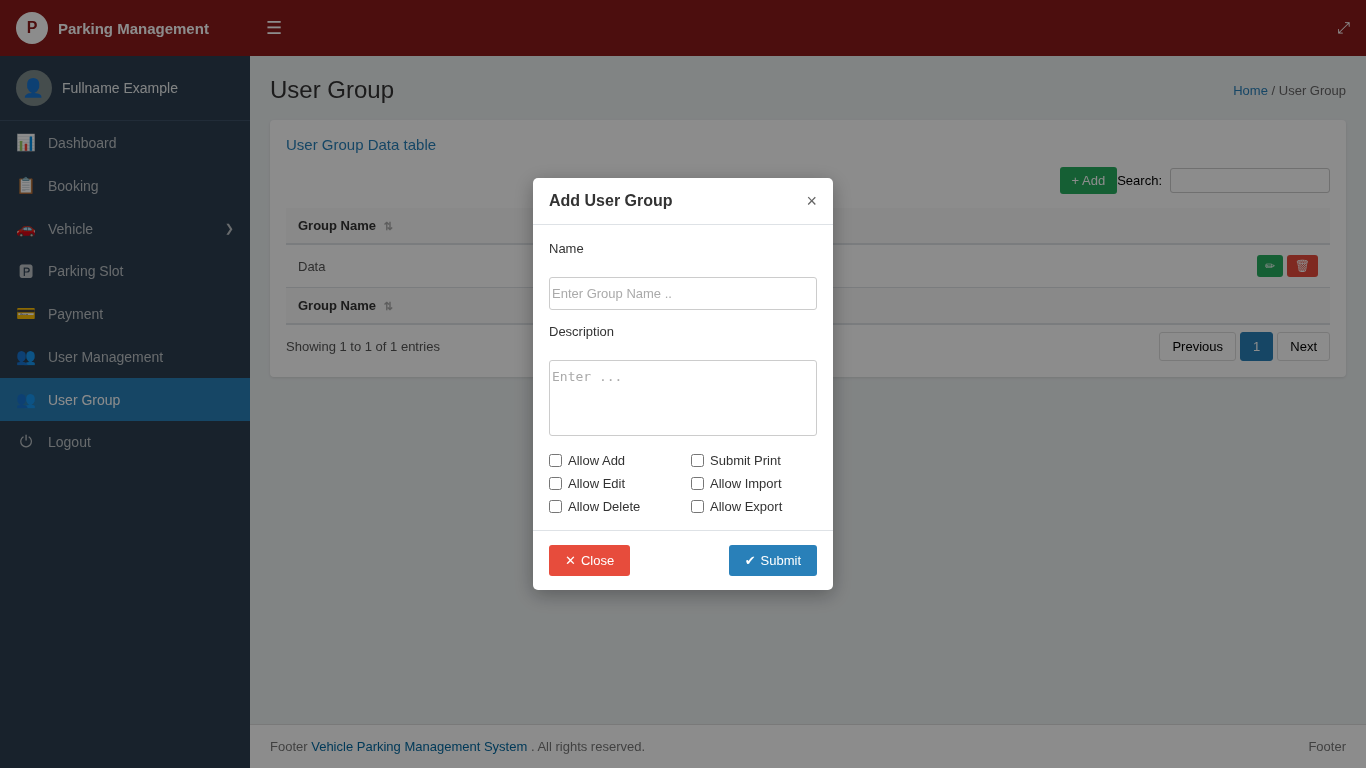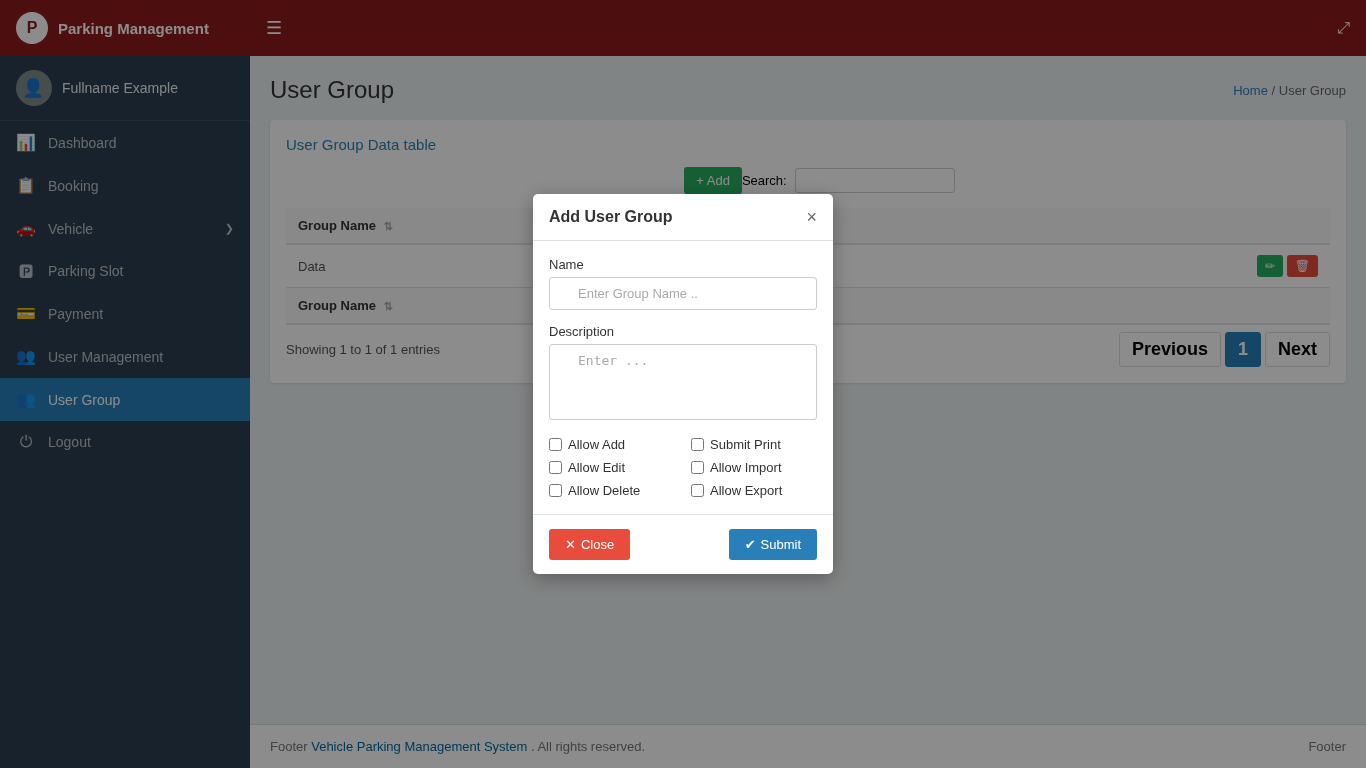--- a/index.html
+++ b/index.html
@@ -118,21 +118,21 @@
 
     .card {
       background: #fff;
       border-radius: 4px;
       padding: 16px;
       box-shadow: 0 1px 3px rgba(0,0,0,0.1);
     }
     .card-title { color: #2980b9; font-size: 15px; margin-bottom: 14px; }
     .card-toolbar {
       display: flex;
-      justify-content: center;
+      justify-content: flex-end;
       align-items: center;
       margin-bottom: 14px;
       margin-left: 23px;
     }
     .btn-add {
       background: #27ae60;
       color: #fff;
       border: none;
       padding: 6px 12px;
       border-radius: 3px;
@@ -166,22 +166,21 @@
       font-size: 13px;
       color: #555;
     }
     .pagination { display: flex; gap: 4px; align-items: center; }
     .page-btn {
       padding: 6px 12px;
       border: 1px solid #ddd;
       border-radius: 3px;
       background: #fff;
       cursor: pointer;
-      font-size: 18px;
-      font-weight: bold;
+      font-size: 13px;
     }
     .page-btn.active { background: #2980b9; color: #fff; border-color: #2980b9; }
 
     .action-btn {
       border: none;
       padding: 4px 8px;
       border-radius: 3px;
       cursor: pointer;
       font-size: 12px;
       color: #fff;
@@ -236,23 +235,24 @@
       color: #666;
       line-height: 1;
     }
     .modal-body { padding: 16px; }
     .form-group { margin-bottom: 14px; }
     .form-label { display: block; font-size: 13px; font-weight: 400; margin-bottom: 5px; color: #333; }
     .form-control {
       width: 100%;
       border: 1px solid #ccc;
       border-radius: 3px;
-      padding: 8px 28px;
+      padding: 8px 2px;
       font-size: 13px;
       color: #555;
+      margin-top: 16px;
     }
     textarea.form-control { height: 76px; resize: none; }
     ::placeholder { color: #aaa; }
 
     .permissions-grid {
       display: grid;
       grid-template-columns: 1fr 1fr;
       gap: 8px 16px;
       margin-top: 6px;
     }

